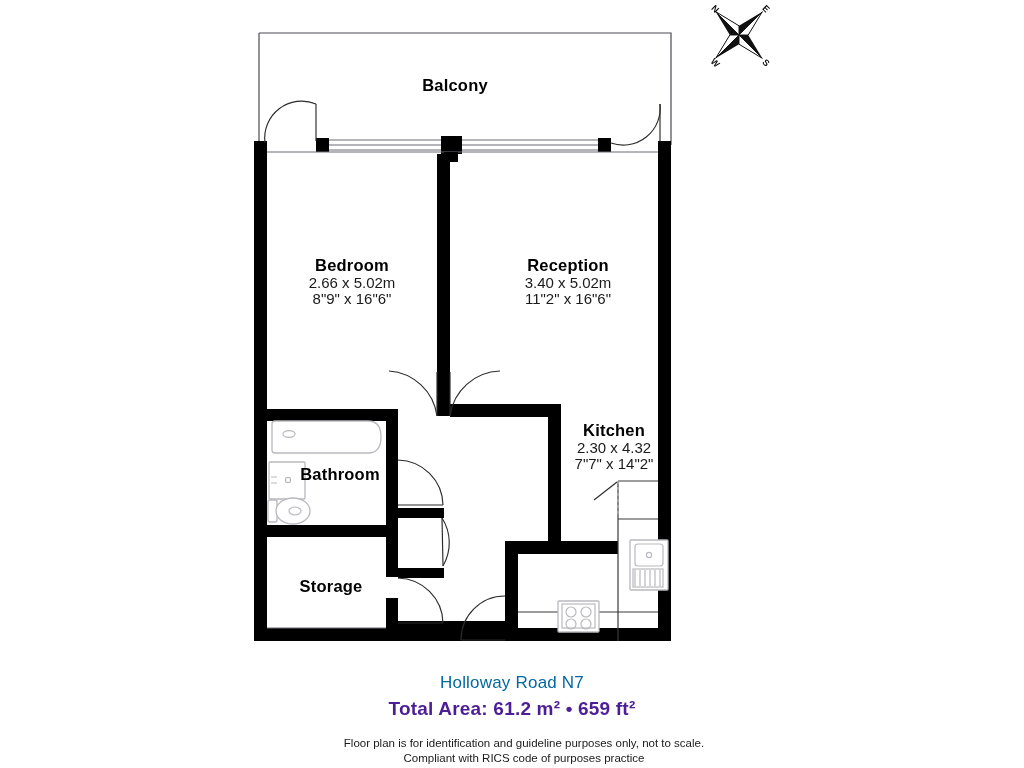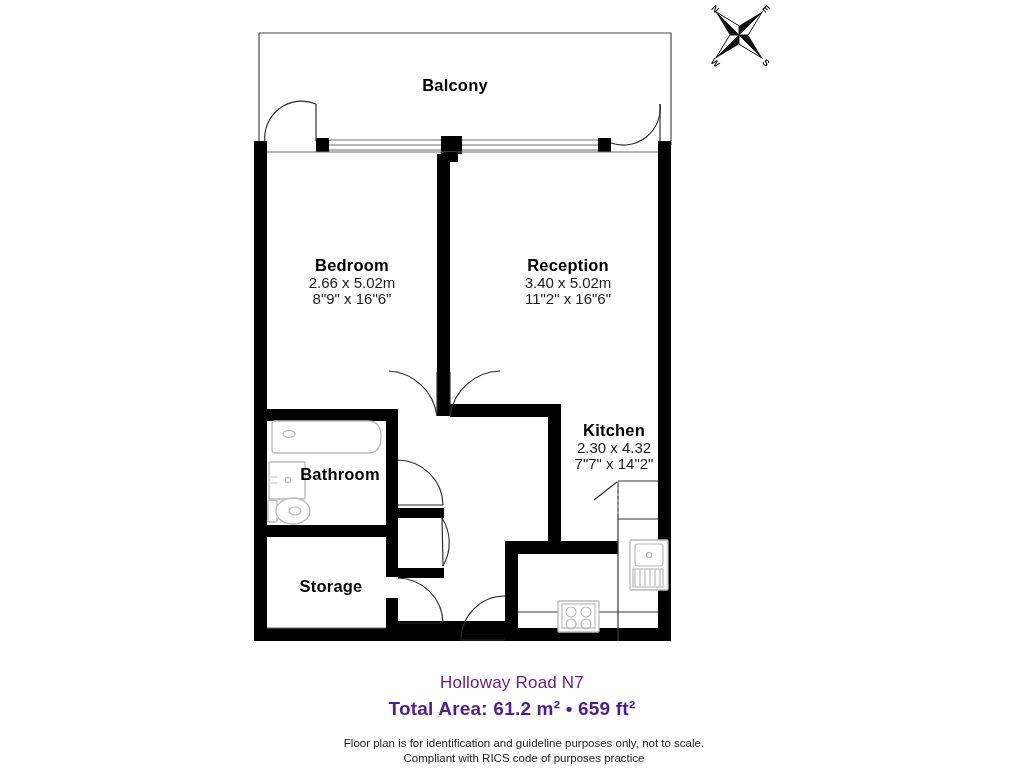--- a/index.html
+++ b/index.html
@@ -61,21 +61,21 @@
   #caption {
     position: absolute;
     left: 0;
     top: 672px;
     width: 1024px;
     text-align: center;
   }
   #caption .addr {
     font-size: 17px;
     font-weight: normal;
-    color: #701a75;
+    color: #0369a1;
     letter-spacing: 0.2px;
     line-height: 1.25;
   }
   #caption .area {
     font-size: 19px;
     font-weight: bold;
     color: #4c1d95;
     letter-spacing: 0.2px;
     line-height: 1.3;
     margin-top: 4px;

